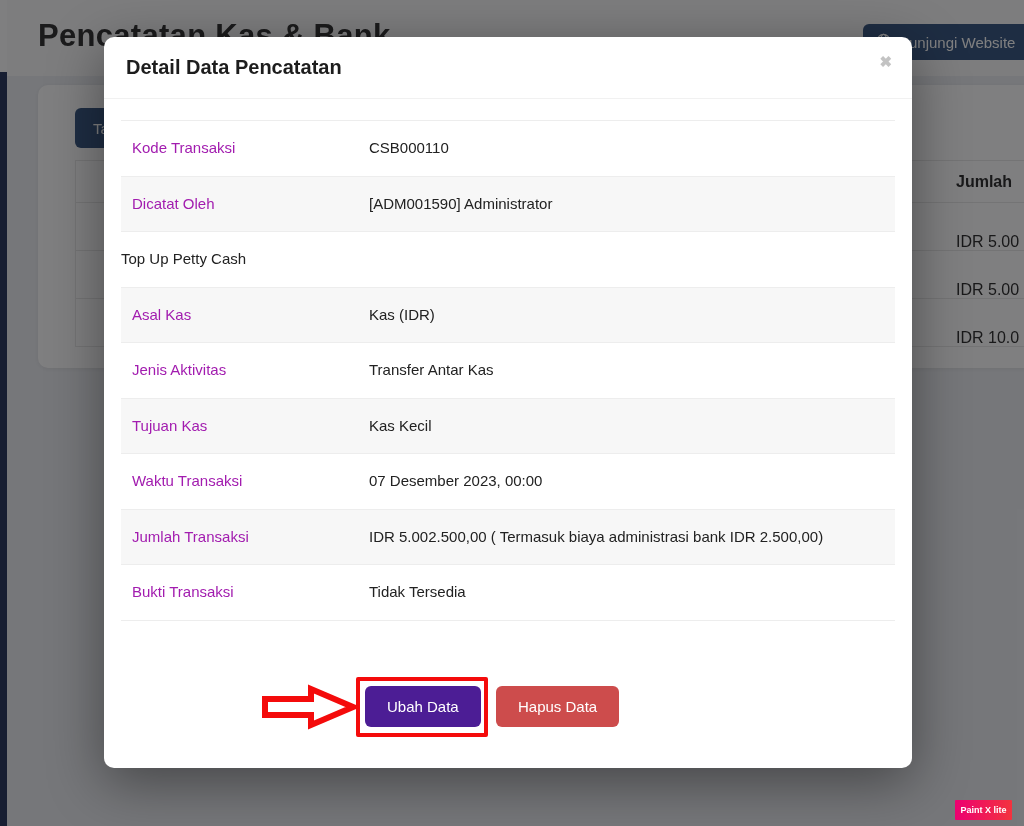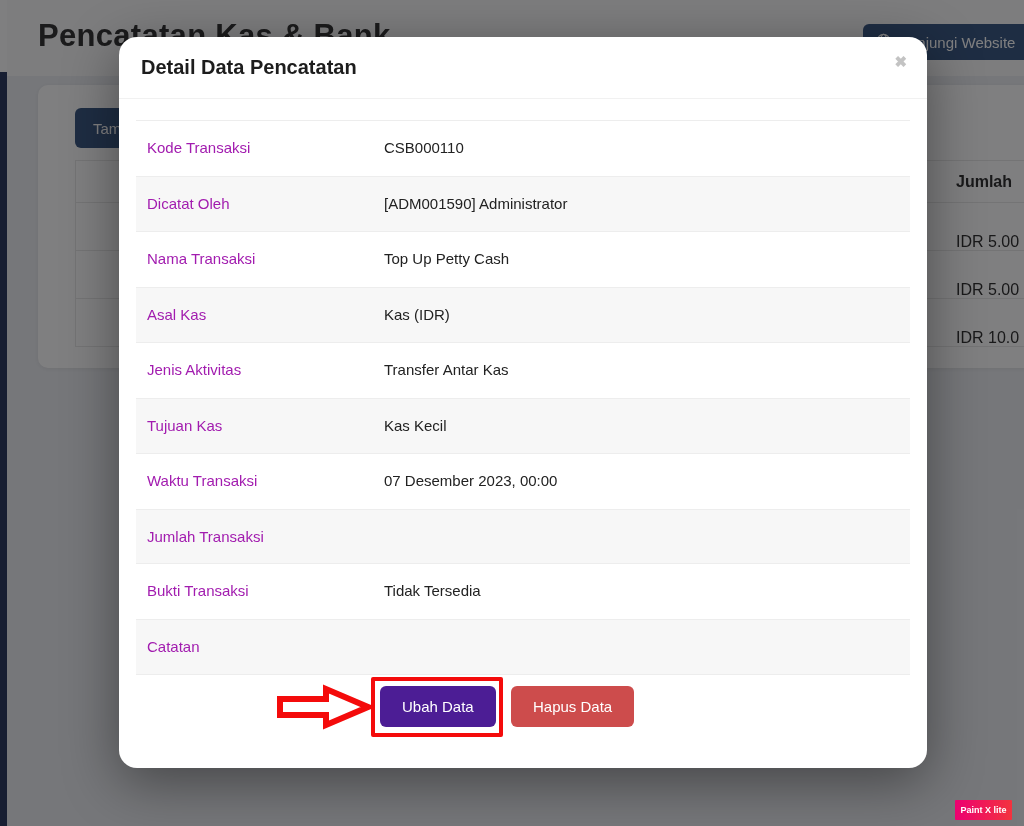--- a/index.html
+++ b/index.html
@@ -46,22 +46,22 @@
   }
   .amount-cell {
     position:absolute; left:880px; top:14px; font-size:16px; color:#2b2b2b; white-space:nowrap;margin-top:16px;
   }
 
   
   .backdrop { position:absolute; left:0; top:0; width:1024px; height:826px; background:rgba(10,10,12,.52); z-index:5; }
 
   
   .modal {
-    position:absolute; left:119px; top:37px; width:808px; height:731px; z-index:10;
-    background:#ffffff; border-radius:18px; box-shadow:0 14px 55px rgba(0,0,0,.42);
+    position:absolute; left:104px; top:37px; width:808px; height:731px; z-index:10;
+    background:#ffffff; border-radius:10px; box-shadow:0 14px 55px rgba(0,0,0,.42);
   }
   .modal-header { height:62px; display:flex; align-items:center; padding:0 22px; border-bottom:1px solid #f1f1f1; }
   .modal-title { font-size:20px; font-weight:600; color:#1d1d1d; }
   .modal-close {
     position:absolute; right:20px; top:17px; font-size:15px; font-weight:700;
     color:#c3c3c3; cursor:pointer; line-height:1;
   }
 
   .detail-table { margin:21px 17px 0 17px; border-top:1px solid #ededed; }
   .detail-row { display:flex; padding:16px 0; border-bottom:1px solid #ededed; }
@@ -143,49 +143,45 @@
   <div class="detail-table">
     <div class="detail-row">
       <div class="detail-label">Kode Transaksi</div>
       <div class="detail-value">CSB000110</div>
     </div>
     <div class="detail-row">
       <div class="detail-label">Dicatat Oleh</div>
       <div class="detail-value">[ADM001590] Administrator</div>
     </div>
     <div class="detail-row">
-      <div class="detail-label">Nama Transaksi</div>
       <div class="detail-value">Top Up Petty Cash</div>
     </div>
     <div class="detail-row">
       <div class="detail-label">Asal Kas</div>
       <div class="detail-value">Kas (IDR)</div>
     </div>
     <div class="detail-row">
       <div class="detail-label">Jenis Aktivitas</div>
       <div class="detail-value">Transfer Antar Kas</div>
     </div>
     <div class="detail-row">
       <div class="detail-label">Tujuan Kas</div>
       <div class="detail-value">Kas Kecil</div>
     </div>
     <div class="detail-row">
       <div class="detail-label">Waktu Transaksi</div>
       <div class="detail-value">07 Desember 2023, 00:00</div>
     </div>
     <div class="detail-row">
       <div class="detail-label">Jumlah Transaksi</div>
+      <div class="detail-value">IDR 5.002.500,00 ( Termasuk biaya administrasi bank IDR 2.500,00)</div>
     </div>
     <div class="detail-row">
       <div class="detail-label">Bukti Transaksi</div>
       <div class="detail-value">Tidak Tersedia</div>
-    </div>
-    <div class="detail-row">
-      <div class="detail-label">Catatan</div>
-      <div class="detail-value"></div>
     </div>
   </div>
 
   <button class="btn btn-primary">Ubah Data</button>
   <button class="btn btn-danger">Hapus Data</button>
 
   <div class="annot-box"></div>
   <svg class="annot-arrow" viewBox="0 0 100 48">
     <polygon points="6,16 52,16 52,6 94,24 52,42 52,32 6,32" fill="#ffffff" stroke="#f40b0b" stroke-width="6" stroke-linejoin="miter"></polygon>
   </svg>

